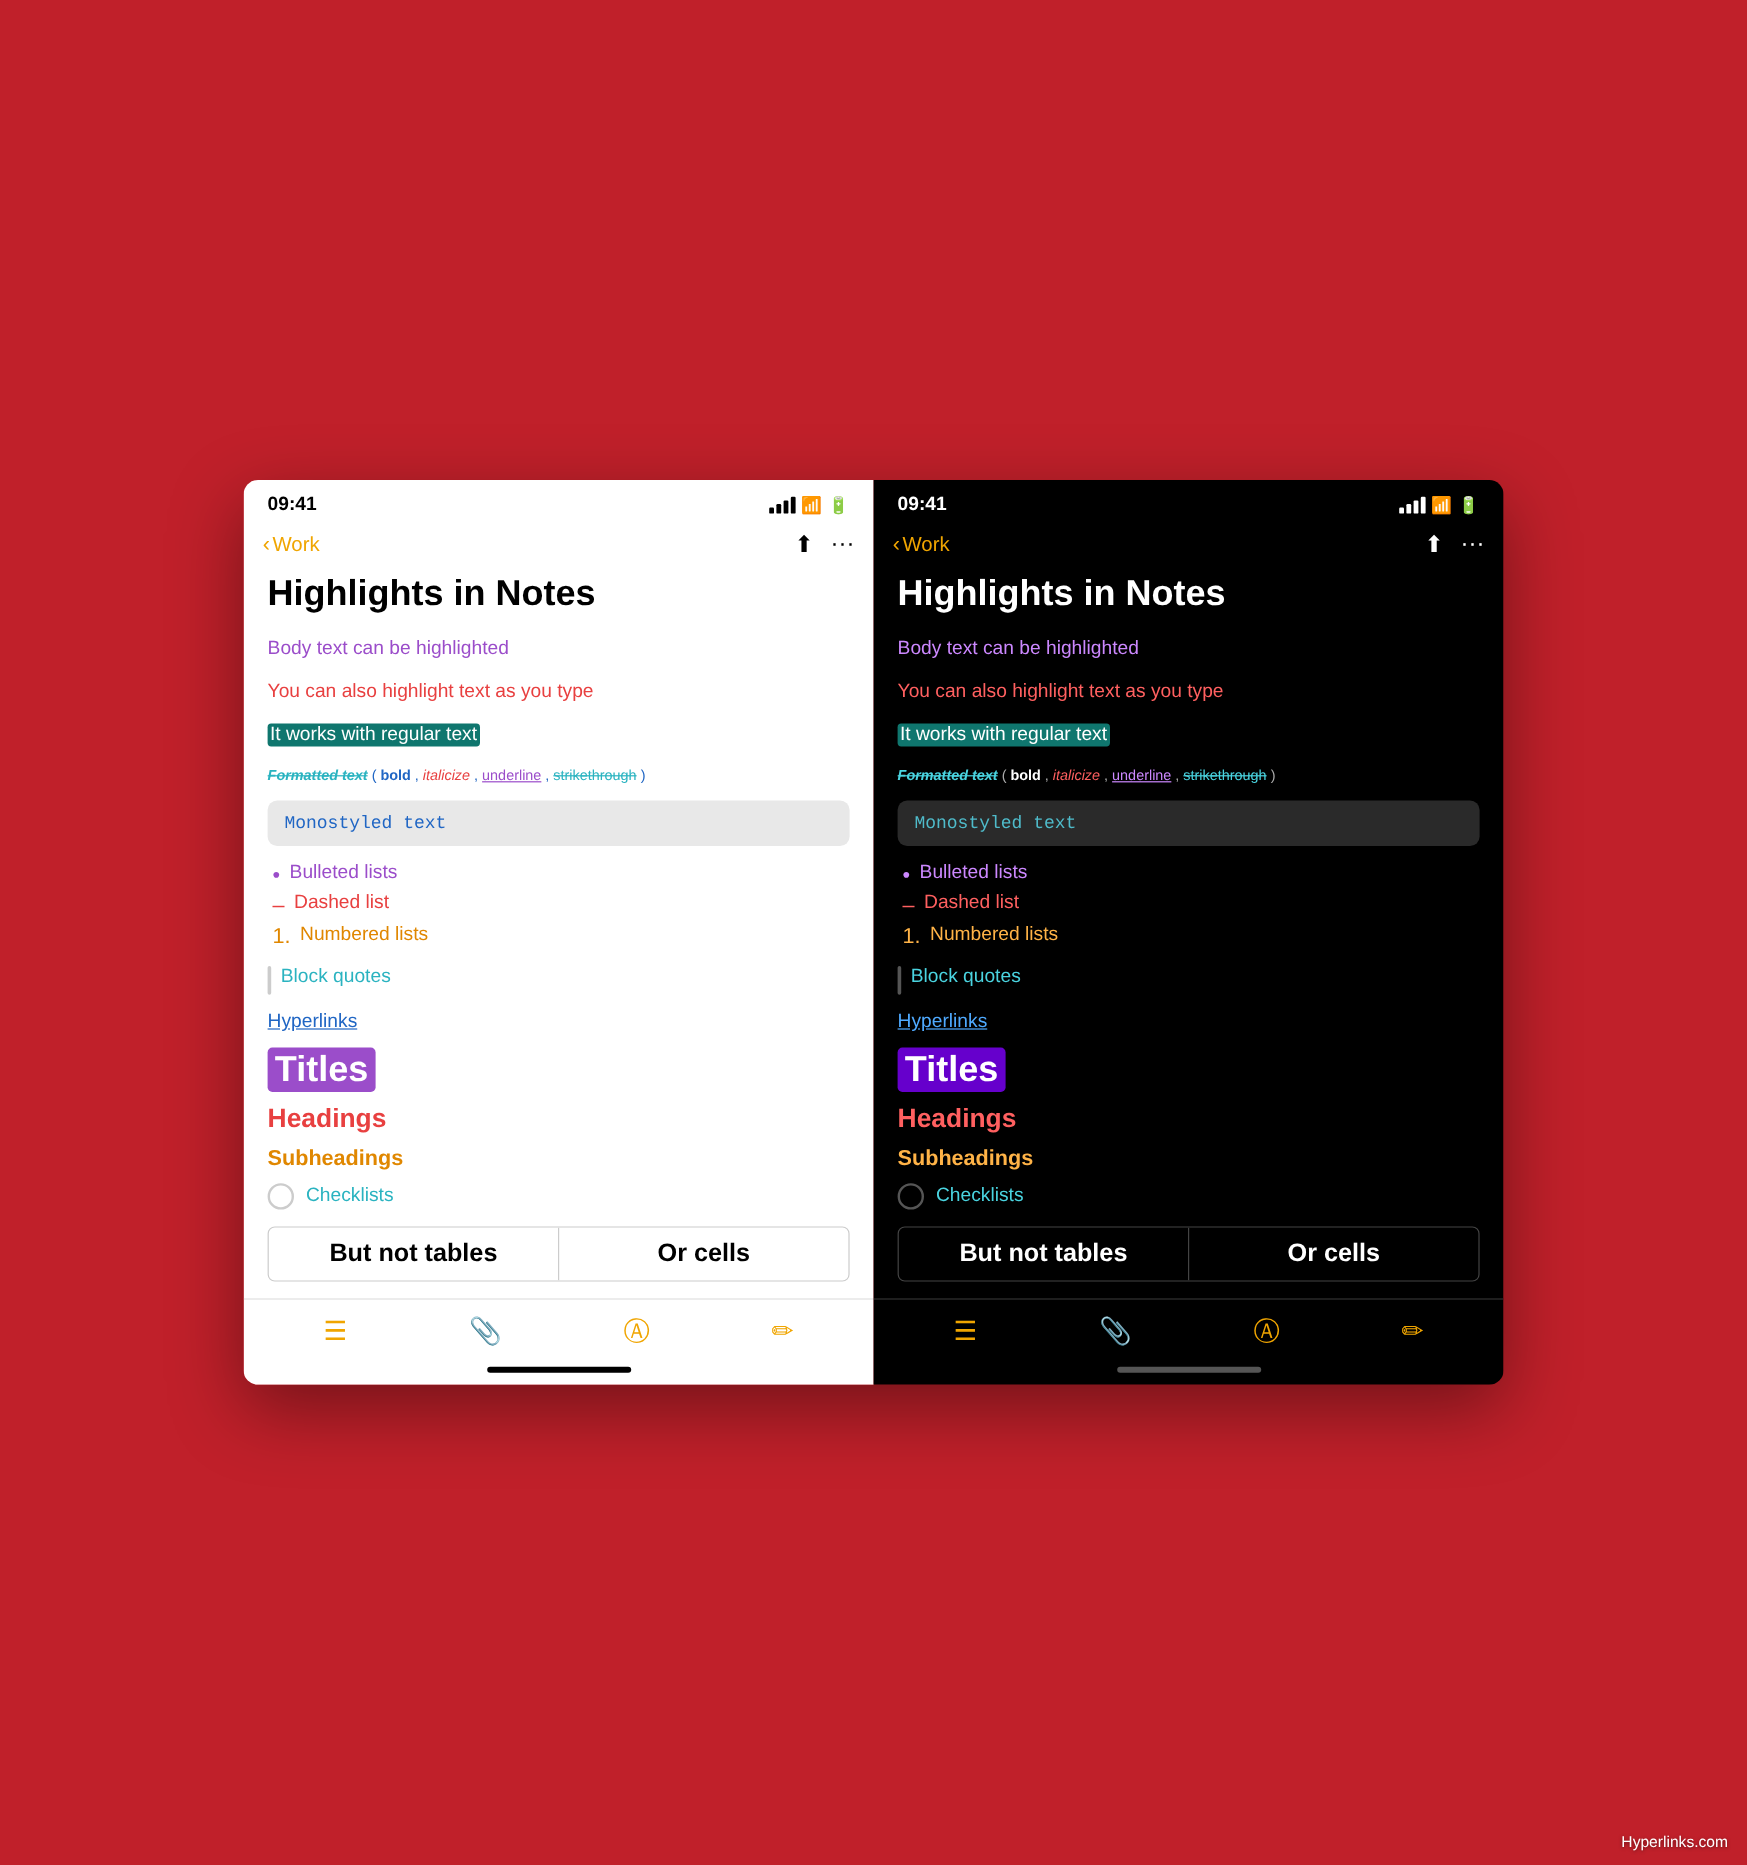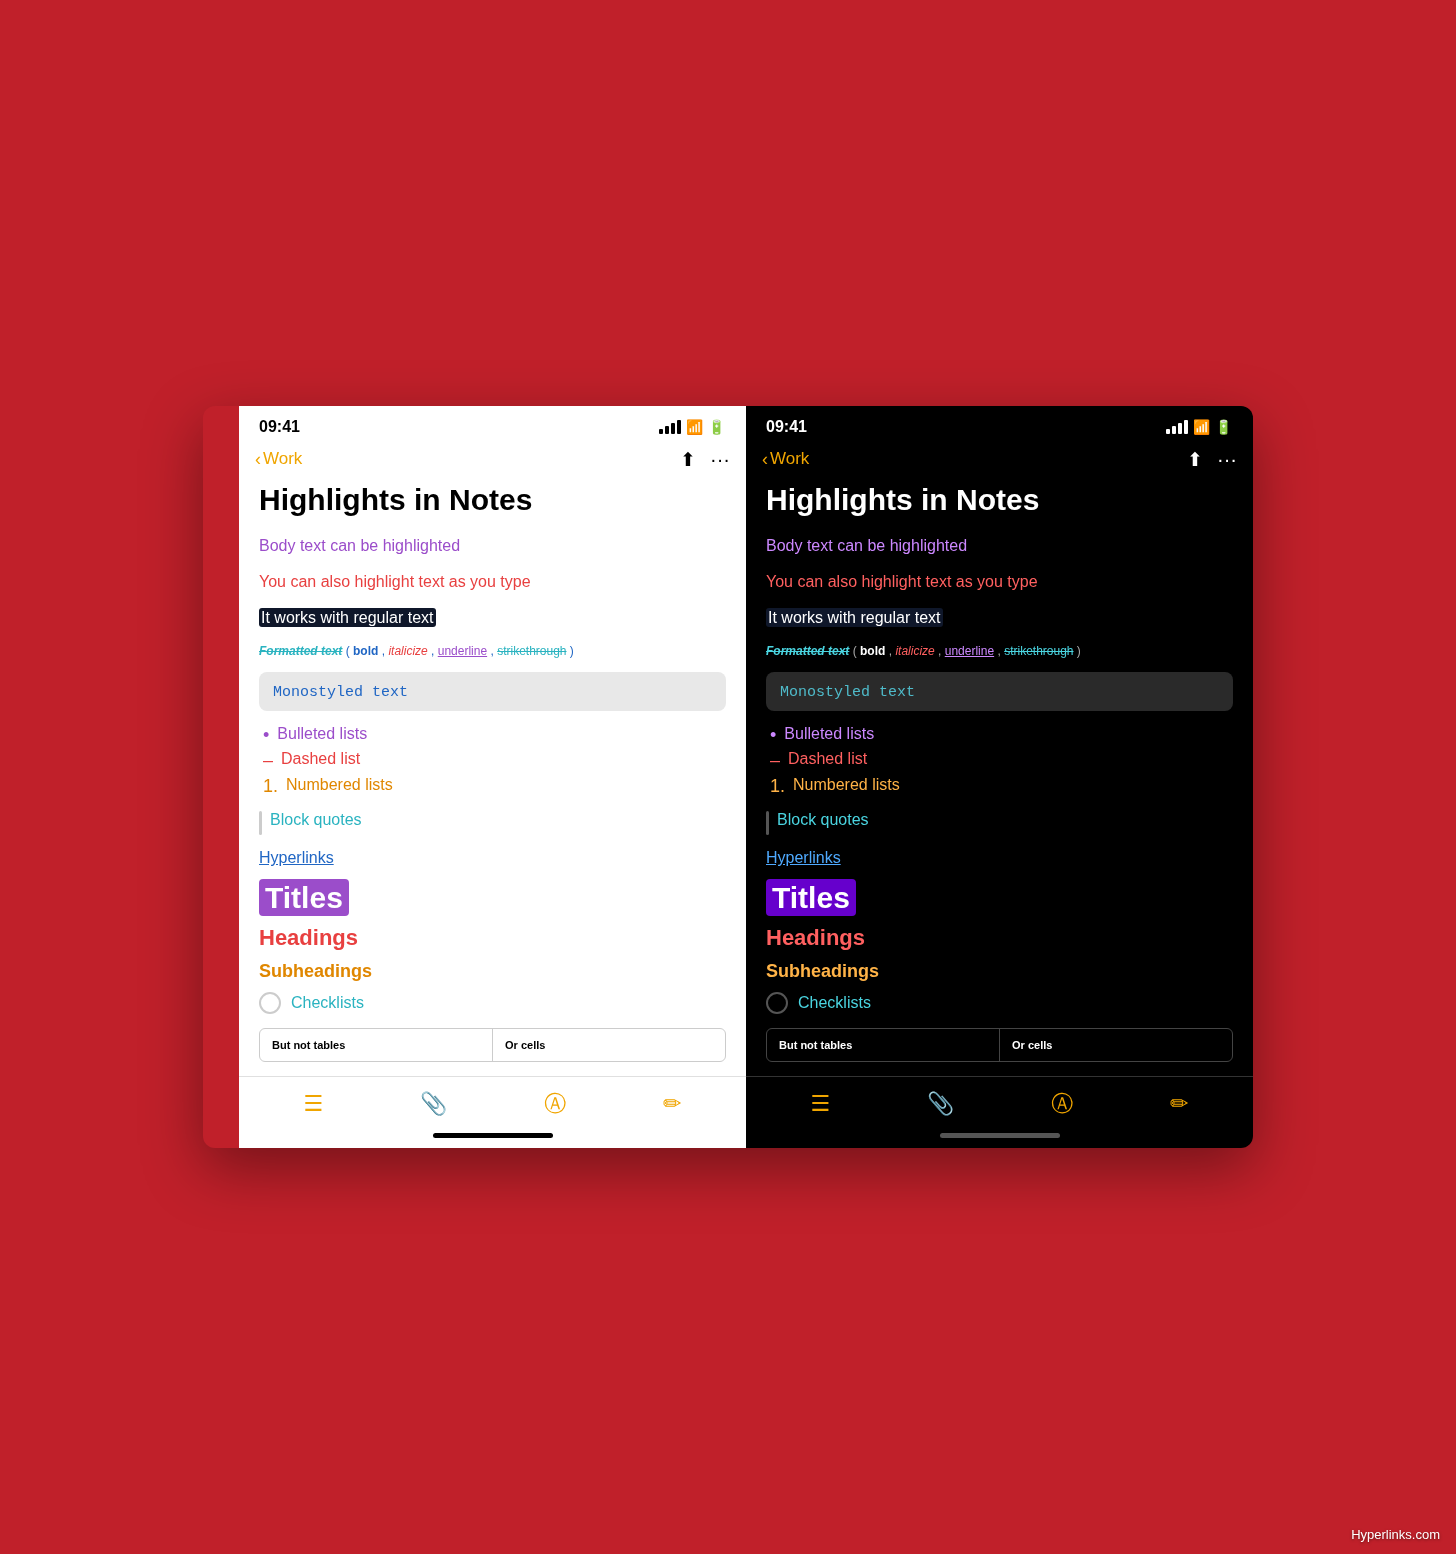--- a/index.html
+++ b/index.html
@@ -13,21 +13,20 @@
       padding: 20px;
     }
     .outer-container {
       display: flex;
       gap: 0;
       border-radius: 12px;
       overflow: hidden;
       box-shadow: 0 20px 60px rgba(0,0,0,0.4);
       max-width: 1050px;
       width: 100%;
-      padding-left: 36px;
     }
     
     .phone {
       flex: 1;
       display: flex;
       flex-direction: column;
       overflow: hidden;
     }
     .phone-light {
       background: #ffffff;
@@ -103,21 +102,21 @@
     .content-row {
       margin-bottom: 14px;
       font-size: 16px;
       line-height: 1.4;
     }
     
     .hl-purple { color: #9b4dca; }
     .hl-purple-bg { background: #9b4dca; color: #fff; border-radius: 3px; padding: 1px 2px; }
     .hl-red { color: #e84040; }
     .hl-orange { color: #e08700; }
-    .hl-orange-bg { background: #0f172a; color: #fff; border-radius: 3px; padding: 1px 2px; }
+    .hl-orange-bg { background: #0f766e; color: #fff; border-radius: 3px; padding: 1px 2px; }
     .hl-teal { color: #2ab3c0; }
     .hl-blue { color: #2066c4; }
 
     
     .formatted-row { font-size: 12px; margin-bottom: 14px; }
     .fmt-strikethrough-teal { text-decoration: line-through; color: #2ab3c0; font-style: italic; font-weight: 600; }
     .fmt-bold { font-weight: 700; }
     .fmt-italic { font-style: italic; }
     .fmt-underline { text-decoration: underline; }
     .fmt-strikethrough { text-decoration: line-through; }
@@ -229,22 +228,23 @@
     }
     .table-container-dark {
       border: 1px solid #444;
     }
     .table-row-el {
       display: flex;
     }
     .table-cell {
       flex: 1;
       padding: 10px 12px;
-      font-size: 11px;
+      font-size: 21px;
       font-weight: 600;
+      text-align: center;
     }
     .table-cell-divider-light {
       border-right: 1px solid #ccc;
     }
     .table-cell-divider-dark {
       border-right: 1px solid #444;
     }
     .table-cell-light { color: #000; }
     .table-cell-dark { color: #fff; }
 

